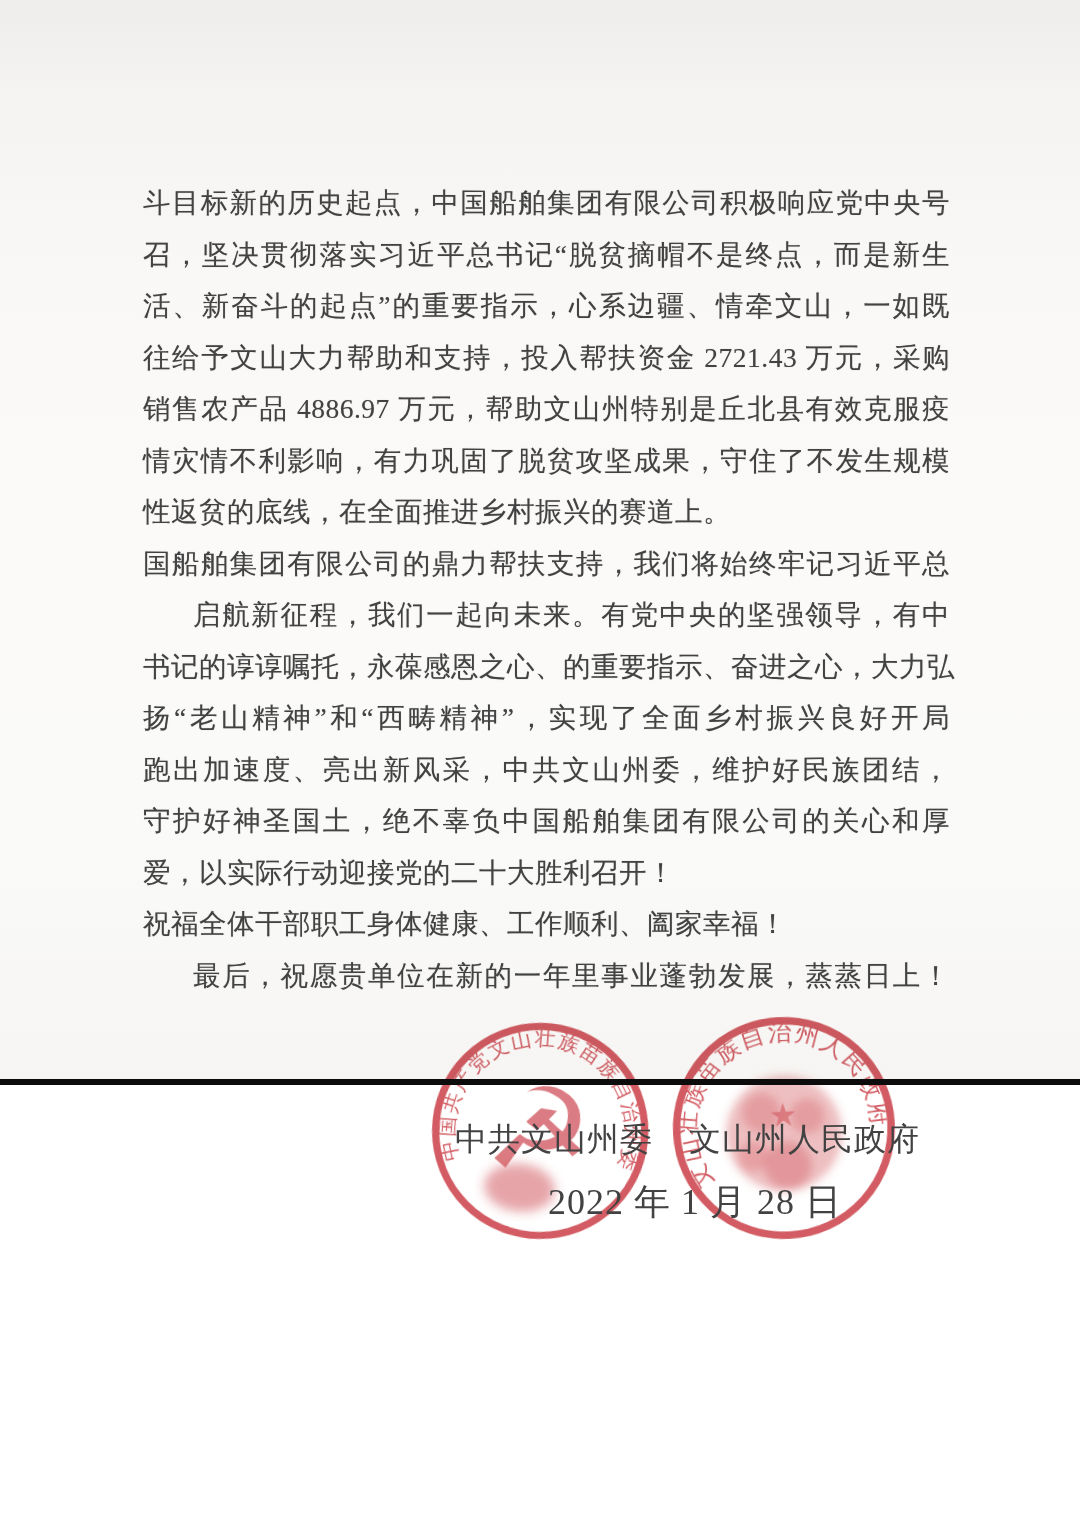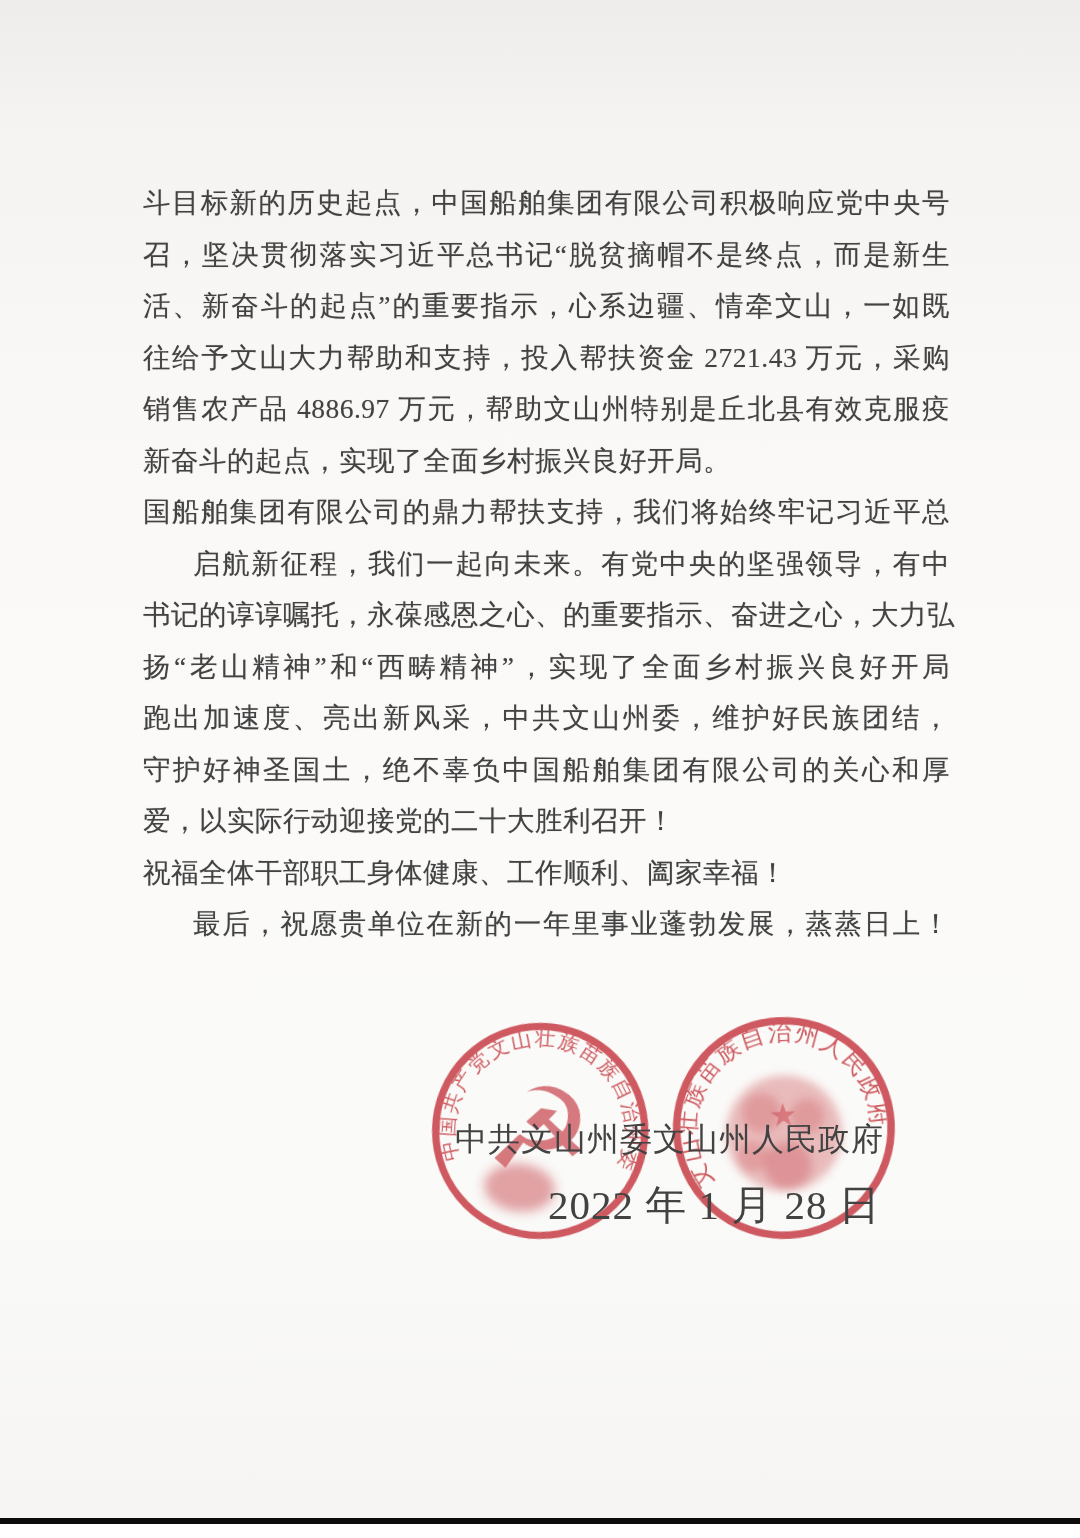--- a/index.html
+++ b/index.html
@@ -3,21 +3,21 @@
 <meta charset="utf-8">
 <style>
   html, body { margin: 0; padding: 0; }
   body {
     width: 1080px; height: 1538px;
     font-family: "Liberation Serif", "DejaVu Serif", serif;
     overflow: hidden;
   }
   .page {
     position: relative;
-    width: 1080px; height: 1524px;
+    width: 1080px; height: 1085px;
     background: linear-gradient(180deg,
       #eeedeb 0%, #f4f3f1 8%, #f9f8f6 25%,
       #fbfaf9 50%, #fafaf8 78%, #f6f5f3 100%);
   }
   
   .body-text {
     position: absolute;
     left: 143px; top: 177px; width: 807px;
     color: var(--ink, #454545);
     font-size: 27.5px;
@@ -45,48 +45,49 @@
   .ring { stroke: var(--seal-red, #cf4e55); fill: none; }
   .emblem { fill: var(--seal-red, #cf4e55); }
   
   .signature {
     position: absolute;
     left: 455px; top: 1118px;
     color: var(--ink, #3d3d3d);
     z-index: 5;
   }
   .sig-names {
-    display: flex; 
+    display: flex; gap: 36px;
     font-size: 32px; letter-spacing: 1px;
     white-space: nowrap;
   }
   .sig-date {
     margin-top: 16px; margin-left: 93px;
-    font-size: 41px; letter-spacing: 1px;
+    font-size: 36px; letter-spacing: 1px;
     white-space: nowrap;
   }
   
   .scan-bar {
     position: absolute;
     left: 0; bottom: 0; width: 100%; height: 6px;
     background: #0c0c0c;
   }
 </style>
 </head>
 <body>
 
 <div class="page">
 
   <div class="body-text">
     <div class="line">斗目标新的历史起点，中国船舶集团有限公司积极响应党中央号</div>
     <div class="line">召，坚决贯彻落实习近平总书记“脱贫摘帽不是终点，而是新生</div>
     <div class="line">活、新奋斗的起点”的重要指示，心系边疆、情牵文山，一如既</div>
     <div class="line">往给予文山大力帮助和支持，投入帮扶资金 2721.43 万元，采购</div>
     <div class="line">销售农产品 4886.97 万元，帮助文山州特别是丘北县有效克服疫</div>
-    <div class="line end">新奋斗的起点，实现了全面乡村振兴良好开局。</div>
+    <div class="line">情灾情不利影响，有力巩固了脱贫攻坚成果，守住了不发生规模</div>
+    <div class="line end">性返贫的底线，在全面推进乡村振兴的赛道上。</div>
     <div class="line">国船舶集团有限公司的鼎力帮扶支持，我们将始终牢记习近平总</div>
     <div class="line ind">启航新征程，我们一起向未来。有党中央的坚强领导，有中</div>
     <div class="line">书记的谆谆嘱托，永葆感恩之心、的重要指示、奋进之心，大力弘</div>
     <div class="line">扬“老山精神”和“西畴精神”，实现了全面乡村振兴良好开局</div>
     <div class="line">跑出加速度、亮出新风采，中共文山州委，维护好民族团结，</div>
     <div class="line">守护好神圣国土，绝不辜负中国船舶集团有限公司的关心和厚</div>
     <div class="line end">爱，以实际行动迎接党的二十大胜利召开！</div>
     <div class="line end">祝福全体干部职工身体健康、工作顺利、阖家幸福！</div>
     <div class="line ind">最后，祝愿贵单位在新的一年里事业蓬勃发展，蒸蒸日上！</div>
   </div>

